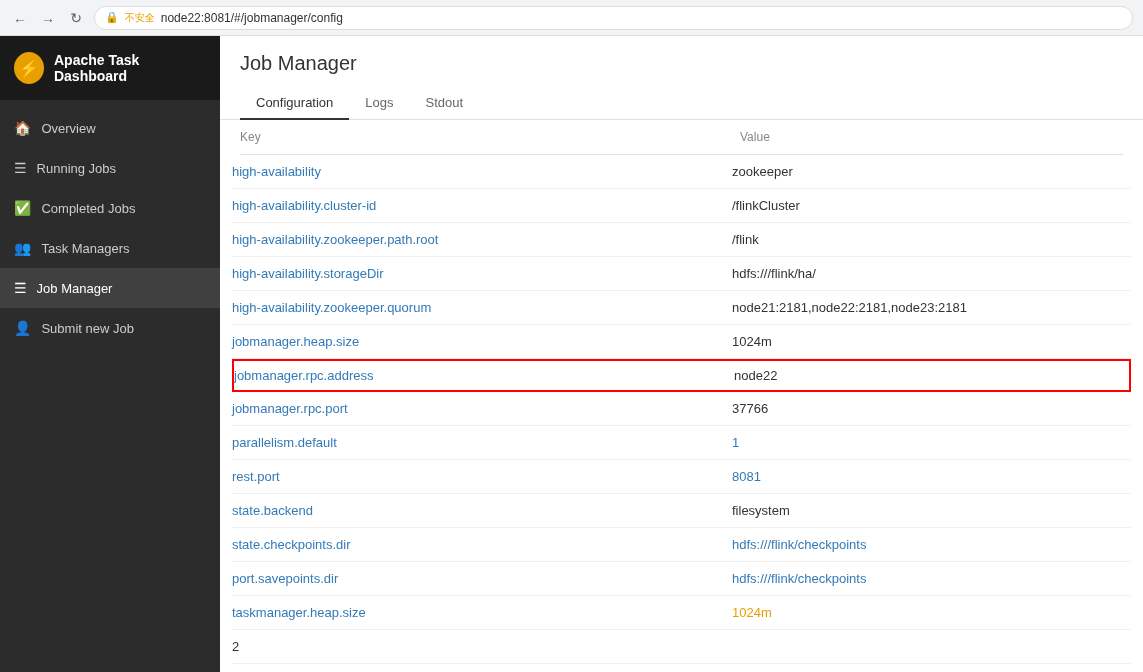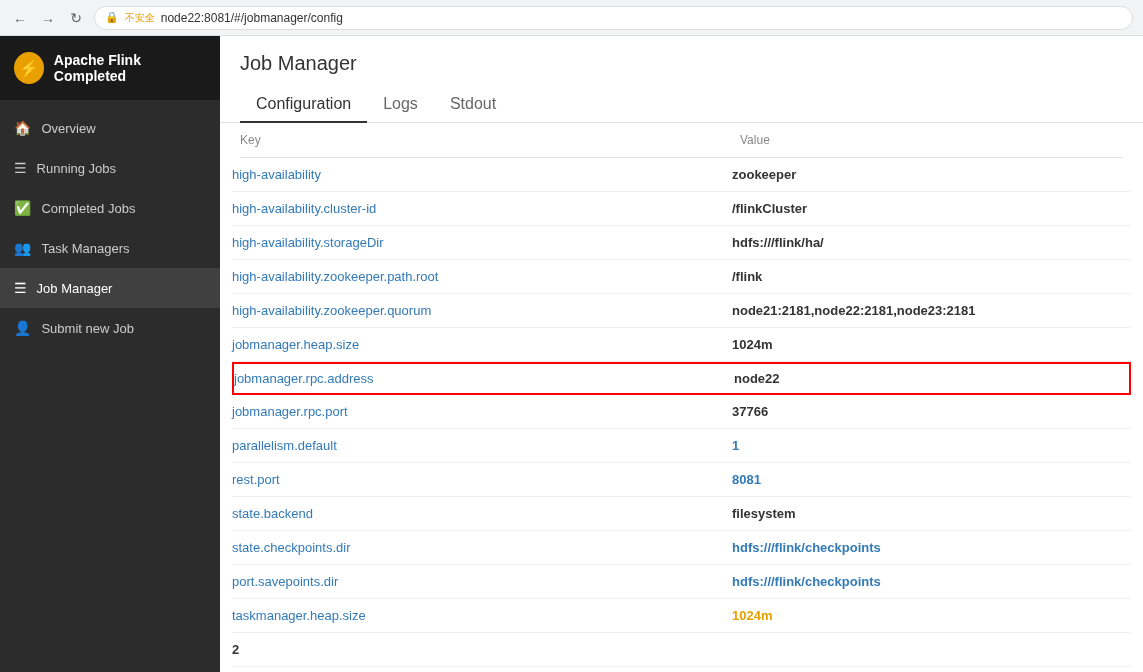--- a/index.html
+++ b/index.html
@@ -110,21 +110,21 @@
       margin-bottom: 12px;
     }
     .tab-bar {
       display: flex;
       gap: 0;
     }
     .tab {
       padding: 8px 16px;
       cursor: pointer;
       color: #666;
-      font-size: 16px;
+      font-size: 13px;
       border-bottom: 2px solid transparent;
       margin-bottom: -1px;
     }
     .tab.active {
       color: #333;
       border-bottom: 2px solid #333;
       font-weight: 500;
     }
     .config-table-wrapper {
       padding: 0 12px;
@@ -148,21 +148,20 @@
       font-size: 13px;
     }
     .table-row .cell-key {
       flex: 0 0 500px;
       color: #337ab7;
       padding-right: 20px;
     }
     .table-row .cell-val {
       flex: 1;
       color: #333;
-      font-weight: bold;
     }
     .table-row.highlighted {
       border: 2px solid red;
       padding: 7px 0;
       justify-content: flex-end;
     }
     .table-row.highlighted .cell-key {
       color: #337ab7;
     }
   </style>
@@ -178,21 +177,21 @@
     <span class="security-warn">不安全</span>
     <span>node22:8081/#/jobmanager/config</span>
   </div>
 </div>
 
 <div class="app-container">
 
   <div class="sidebar">
     <div class="sidebar-logo">
       <div class="logo-icon">⚡</div>
-      <span class="logo-text">Apache Flink Completed</span>
+      <span class="logo-text">Apache Task Dashboard</span>
     </div>
     <nav class="sidebar-nav">
       <div class="nav-item">
         <span class="nav-icon">🏠</span>
         <span>Overview</span>
       </div>
       <div class="nav-item">
         <span class="nav-icon">☰</span>
         <span>Running Jobs</span>
       </div>
@@ -234,26 +233,26 @@
 
     <div class="table-row">
           <div class="cell-key">high-availability</div>
           <div class="cell-val">zookeeper</div>
         </div>
         <div class="table-row">
           <div class="cell-key">high-availability.cluster-id</div>
           <div class="cell-val">/flinkCluster</div>
         </div>
         <div class="table-row">
+          <div class="cell-key">high-availability.zookeeper.path.root</div>
+          <div class="cell-val">/flink</div>
+        </div>
+        <div class="table-row">
           <div class="cell-key">high-availability.storageDir</div>
           <div class="cell-val">hdfs:///flink/ha/</div>
-        </div>
-        <div class="table-row">
-          <div class="cell-key">high-availability.zookeeper.path.root</div>
-          <div class="cell-val">/flink</div>
         </div>
         <div class="table-row">
           <div class="cell-key">high-availability.zookeeper.quorum</div>
           <div class="cell-val">node21:2181,node22:2181,node23:2181</div>
         </div>
         <div class="table-row">
           <div class="cell-key">jobmanager.heap.size</div>
           <div class="cell-val">1024m</div>
         </div>
         <div class="table-row highlighted">

